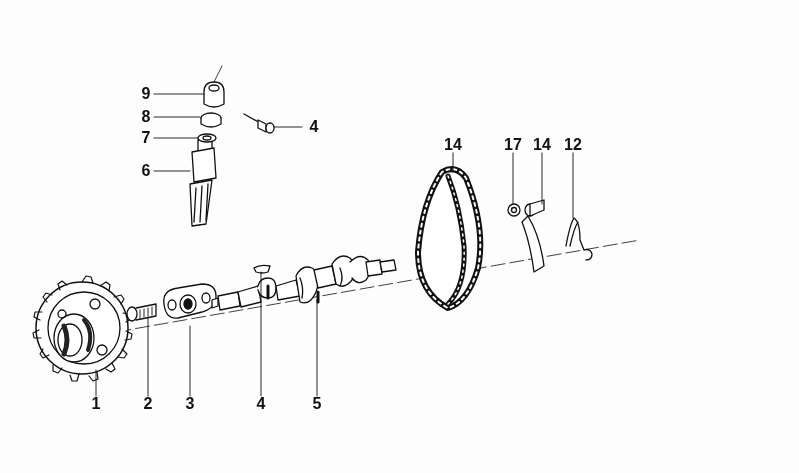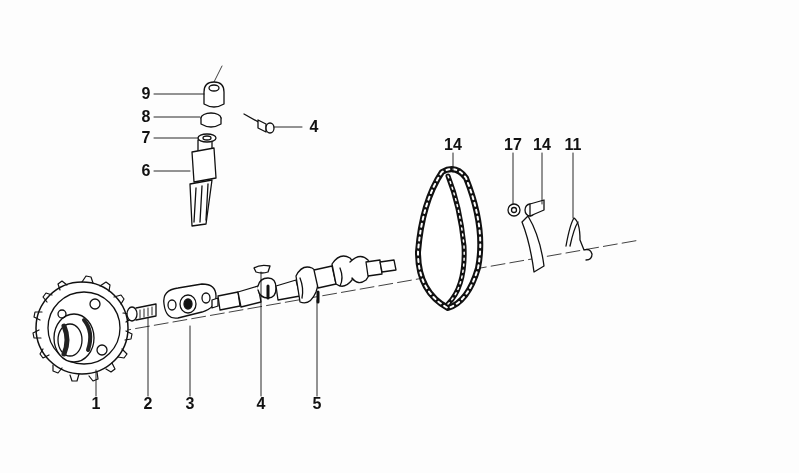--- a/index.html
+++ b/index.html
@@ -152,17 +152,17 @@
   <div class="callout" style="left:96px;top:404px">1</div>
   <div class="callout" style="left:148px;top:404px">2</div>
   <div class="callout" style="left:190px;top:404px">3</div>
   <div class="callout" style="left:261px;top:404px">4</div>
   <div class="callout" style="left:317px;top:404px">5</div>
   <div class="callout" style="left:146px;top:171px">6</div>
   <div class="callout" style="left:146px;top:138px">7</div>
   <div class="callout" style="left:146px;top:117px">8</div>
   <div class="callout" style="left:146px;top:94px">9</div>
   <div class="callout" style="left:314px;top:127px">4</div>
-  <div class="callout" style="left:573px;top:145px">11</div>
+  <div class="callout" style="left:573px;top:145px">12</div>
   <div class="callout" style="left:542px;top:145px">14</div>
   <div class="callout" style="left:513px;top:145px">17</div>
   <div class="callout" style="left:453px;top:145px">14</div>
 </div>
 
 </body></html>

